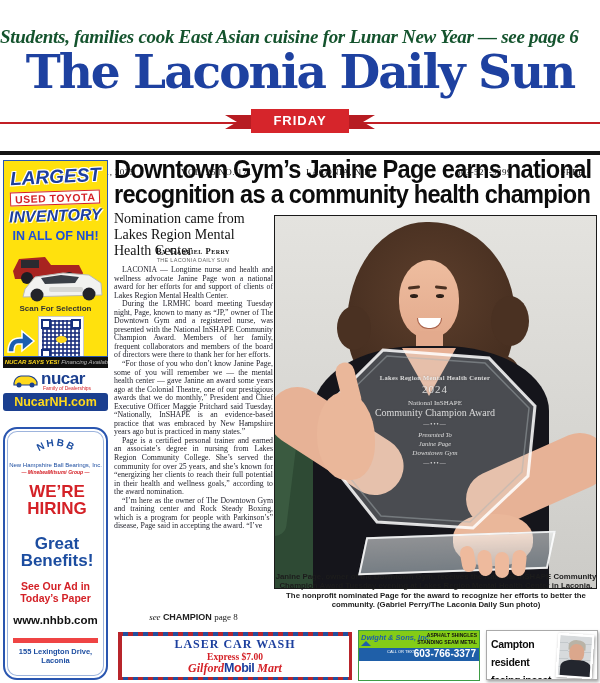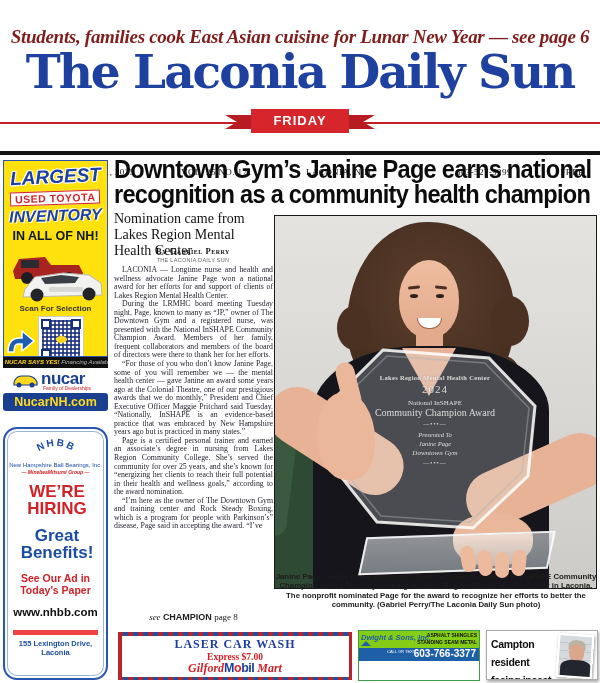--- a/index.html
+++ b/index.html
@@ -1,21 +1,21 @@
 <!DOCTYPE html>
 <html><head>
 <meta charset="utf-8">
 <style>
   * { margin:0; padding:0; box-sizing:border-box; }
   body { background:#fff; font-family:"Liberation Serif", serif; }
   .page { position:relative; width:600px; height:683px; background:#fff; overflow:hidden; margin:0 auto; }
 
   
-  .teaser { position:absolute; top:26px; left:0; width:100%; text-align:center;
-    font:bold italic 19px "Liberation Serif", serif; color:#7f1d1d; letter-spacing:-0.3px; }
+  .teaser { position:absolute; top:26px; left:0; width:100%; 
+    font:bold italic 19px "Liberation Serif", serif; color:#14532d; letter-spacing:-0.3px; }
   .mast-title { position:absolute; top:44px; left:0; width:100%; text-align:center;
     font:bold 47px "DejaVu Serif", serif; color:#1e41a0; letter-spacing:-2px; }
   .redline { position:absolute; top:122px; left:0; width:100%; height:2px; background:#c21f25; }
   .ribbon-wings { position:absolute; top:115px; left:225px; width:150px; height:14px; background:#b71c22;
     clip-path:polygon(0 0,100% 0,92% 50%,100% 100%,0 100%,8% 50%); }
   .ribbon { position:absolute; top:109px; left:251px; width:98px; height:24px; background:#d6252b;
     color:#fff; font:bold 13px "Liberation Sans", sans-serif; text-align:center; line-height:24px; letter-spacing:1px; }
   .dateline { position:absolute; top:136px; left:0; width:100%; height:14px;
     font:9px "Liberation Serif", serif; color:#111; letter-spacing:0.4px; }
   .dateline span { position:absolute; white-space:nowrap;margin-top:31px; }
@@ -24,21 +24,21 @@
 
   
   .ad-toyota { position:absolute; left:3px; top:160px; width:105px; height:197px; background:#ffe10d;
     border:1.5px solid #2a56b0; overflow:hidden; text-align:center; font-family:"Liberation Sans", sans-serif; }
   .ty-largest { margin-top:5px; font-weight:bold; font-style:italic; font-size:19px; color:#1d3f9e;
     transform:rotate(-3deg); text-shadow:1px 1px 0 #fff,-1px -1px 0 #fff,1px -1px 0 #fff,-1px 1px 0 #fff; }
   .ty-used { display:inline-block; margin-top:1px; padding:0 4px; background:#fff; border:1.5px solid #d42127;
     color:#d42127; font-weight:bold; font-size:10.5px; transform:rotate(-2deg); letter-spacing:0.5px; }
   .ty-inv { font-weight:bold; font-style:italic; font-size:16px; color:#1d3f9e; transform:rotate(-2deg);
     text-shadow:1px 1px 0 #fff,-1px -1px 0 #fff; margin-top:1px; }
-  .ty-nh { margin-top:4px; font-weight:bold; font-size:12.5px; color:#0f172a; }
+  .ty-nh { margin-top:4px; font-weight:bold; font-size:12.5px; color:#1d4ed8; }
   .ty-cars { position:relative; height:58px; margin-top:2px; }
   .ty-scan { font-weight:bold; font-size:8px; color:#333; margin-top:1px; }
   .ty-qr-row { position:relative; height:52px; margin-top:3px; }
   .qr { position:absolute; left:34px; top:0; width:46px; height:46px; background:#fff; border:1px solid #ccc; padding:3px; }
   .qr-fill { position:relative; width:100%; height:100%;
     background:repeating-linear-gradient(0deg,rgba(25,45,125,0.8) 0 2px,transparent 2px 4px),
                repeating-linear-gradient(90deg,rgba(25,45,125,0.8) 0 2px,transparent 2px 4px); }
   .qr-eye { position:absolute; width:10px; height:10px; border:2.5px solid #16307e; background:#fff; }
   .qr-eye.tl{left:-1px;top:-1px;} .qr-eye.tr{right:-1px;top:-1px;} .qr-eye.bl{left:-1px;bottom:-1px;}
   .qr-logo { position:absolute; left:14px; top:16px; width:11px; height:7px; background:#ffd91c; border-radius:50%; }
@@ -52,21 +52,21 @@
   .nucar-site { position:absolute; left:3px; top:393px; width:105px; height:18px; background:#1b3f8f; border-radius:3px;
     color:#ffd91c; font:bold 12.5px "Liberation Sans", sans-serif; text-align:center; line-height:18px; }
 
   
   .ad-nhbb { position:absolute; left:3px; top:427px; width:105px; height:253px; background:#fff;
     border:2px solid #2a56b0; border-radius:14px; box-shadow:inset 0 0 0 2px #fff, inset 0 0 0 3px #9db4dd;
     text-align:center; font-family:"Liberation Sans", sans-serif; overflow:hidden; }
   .nhbb-co { font-size:6px; color:#1c4da0; margin-top:1px; }
   .nhbb-group { font:bold italic 5px "Liberation Sans", sans-serif; color:#d42127; margin-top:1px; }
   .nhbb-hiring { margin-top:8px; font-weight:bold; font-size:17px; line-height:17px; color:#d42127; }
-  .nhbb-benefits { margin-top:10px; font-weight:bold; font-size:17px; line-height:17px; color:#1c4da0; }
+  .nhbb-benefits { margin-top:18px; font-weight:bold; font-size:17px; line-height:17px; color:#1c4da0; }
   .nhbb-cta { margin-top:11px; font-weight:bold; font-size:10.5px; line-height:12px; color:#d42127; padding:0 10px; }
   .nhbb-site { margin-top:10px; font-weight:bold; font-size:11.5px; color:#111; }
   .nhbb-addr { margin-top:12px; padding-top:4px; border-top:5px solid #ef4444; margin-left:8px; margin-right:8px;
     font-size:7.5px; color:#1c4da0; font-weight:bold; }
 
   
   .headline { position:absolute; left:114px; top:157px; width:524px; transform:scaleX(0.925); transform-origin:0 0;
     font:bold 25.5px "Liberation Sans", sans-serif; line-height:25px; letter-spacing:-0.8px; color:#0c0c0c; }
   .subhead { position:absolute; left:114px; top:211px; width:160px;
     font:14px "Liberation Serif", serif; line-height:16px; color:#111; }

